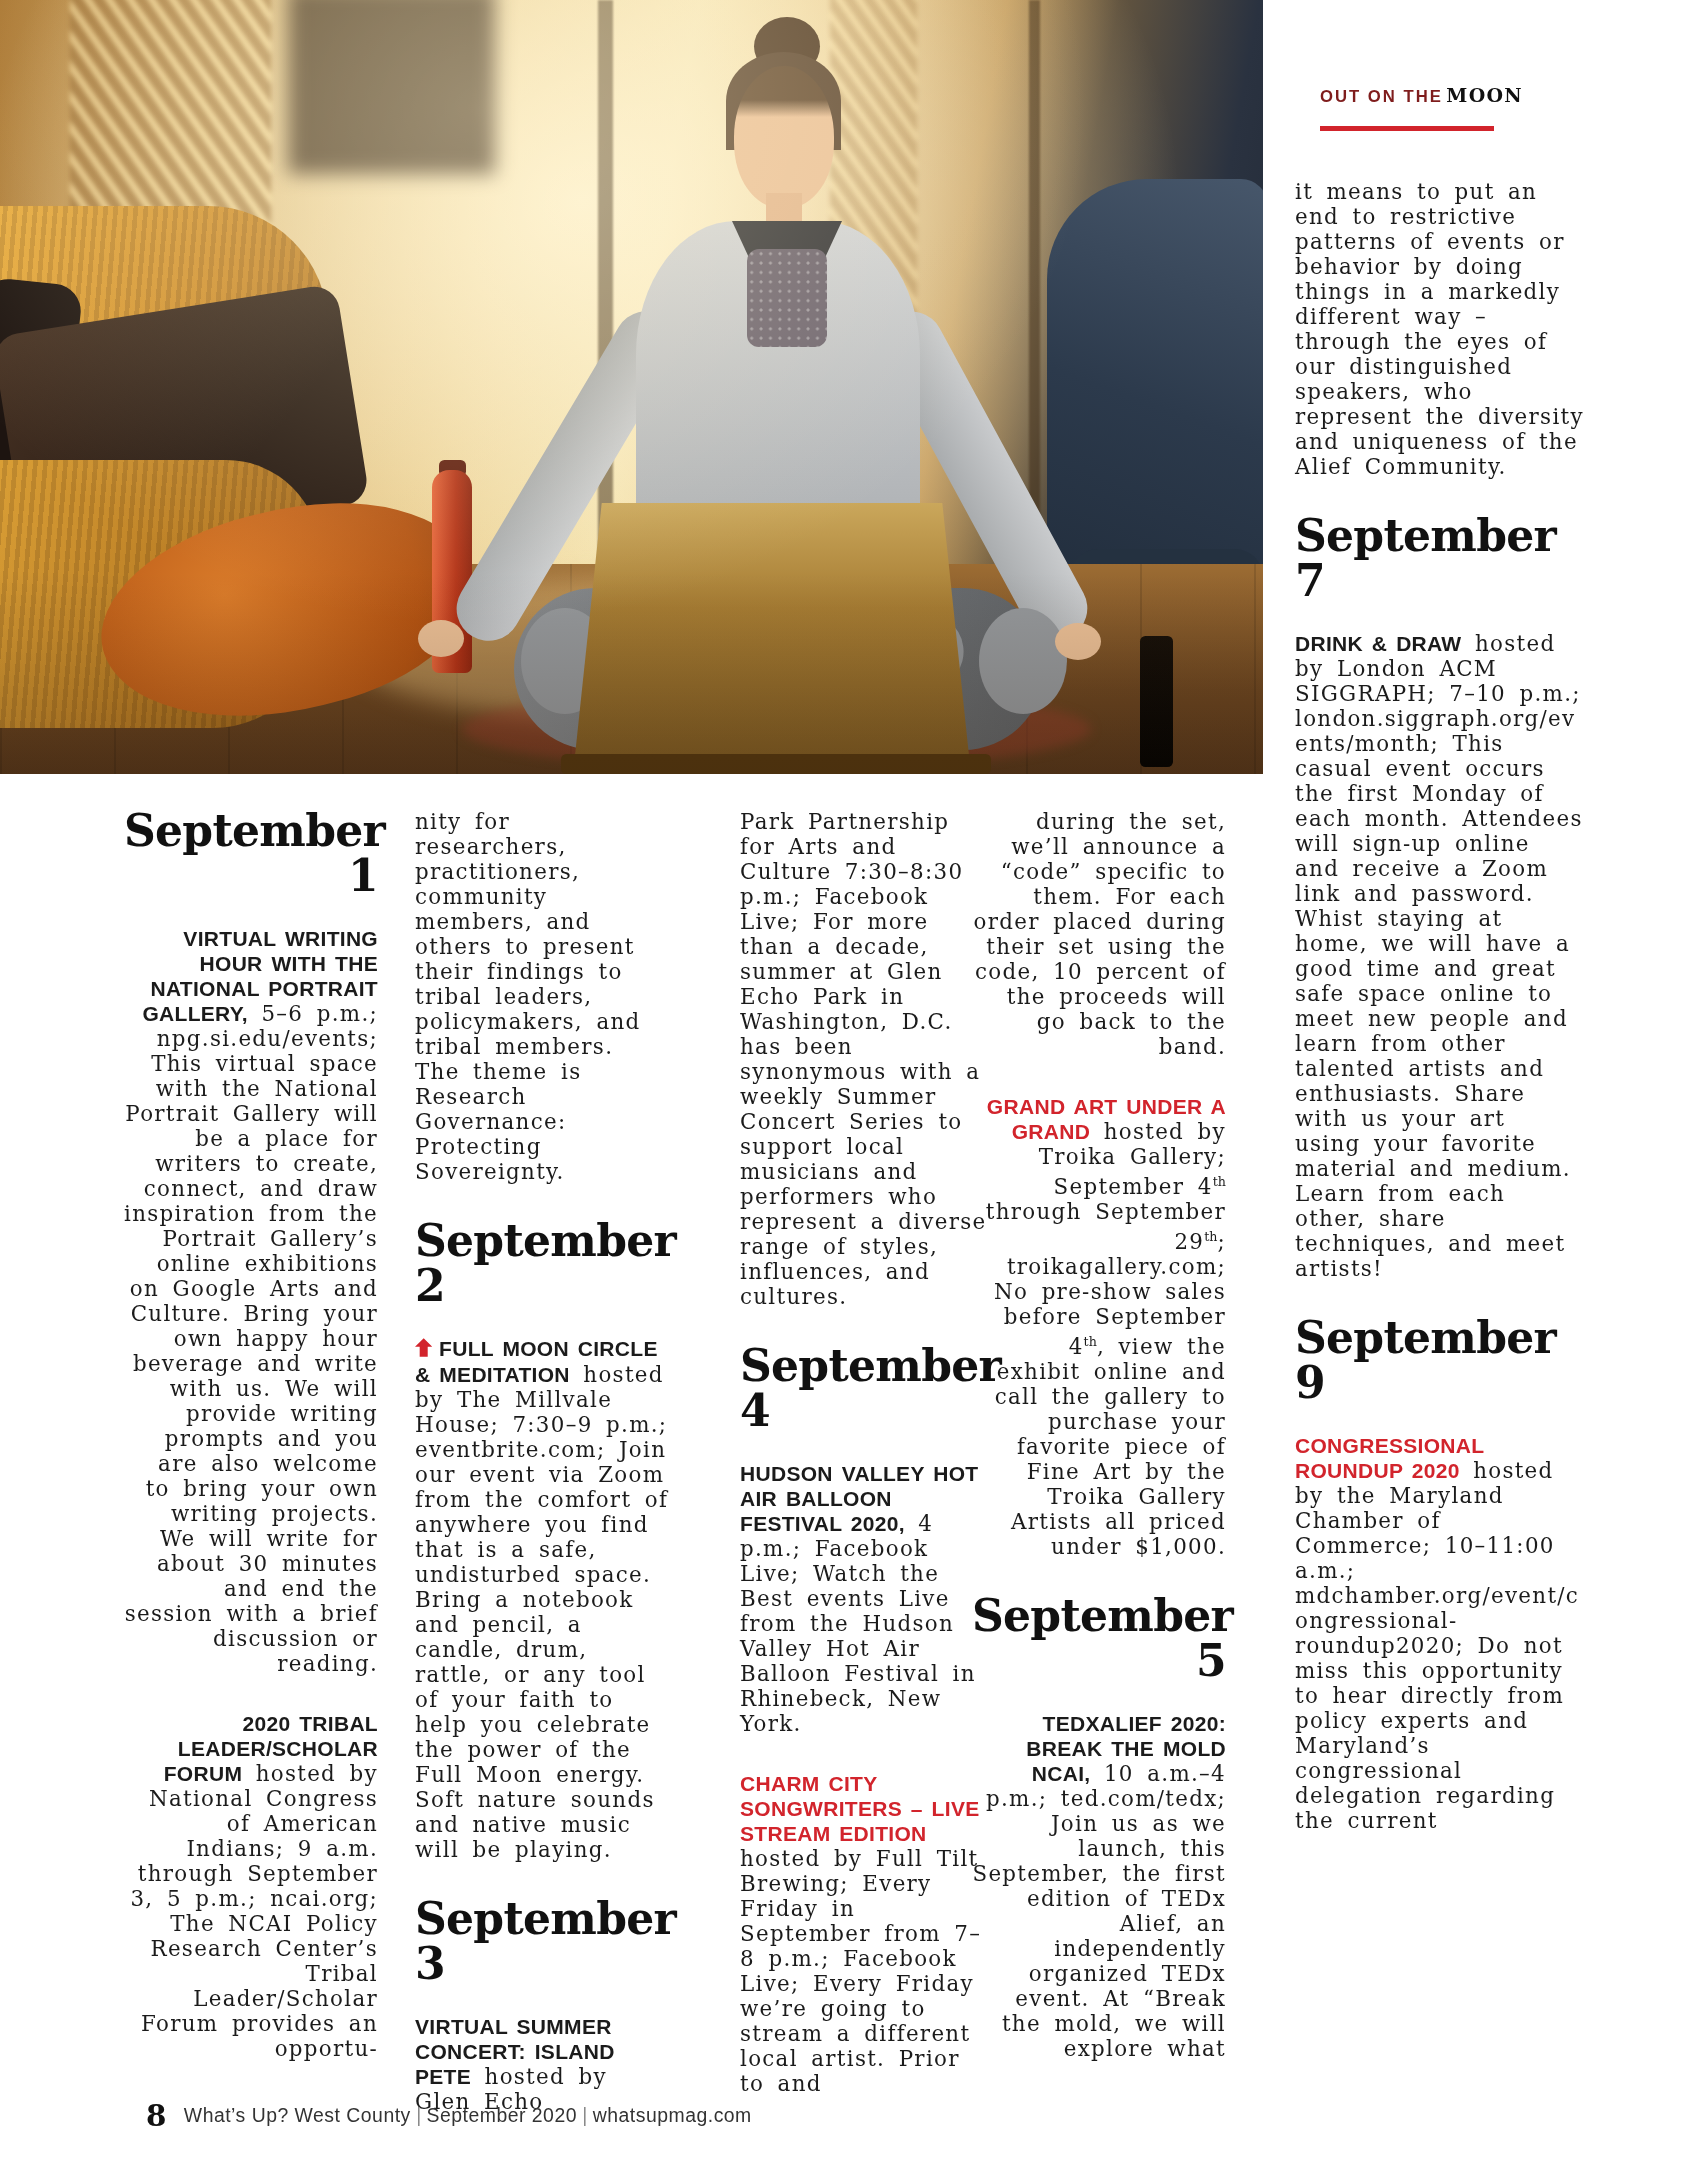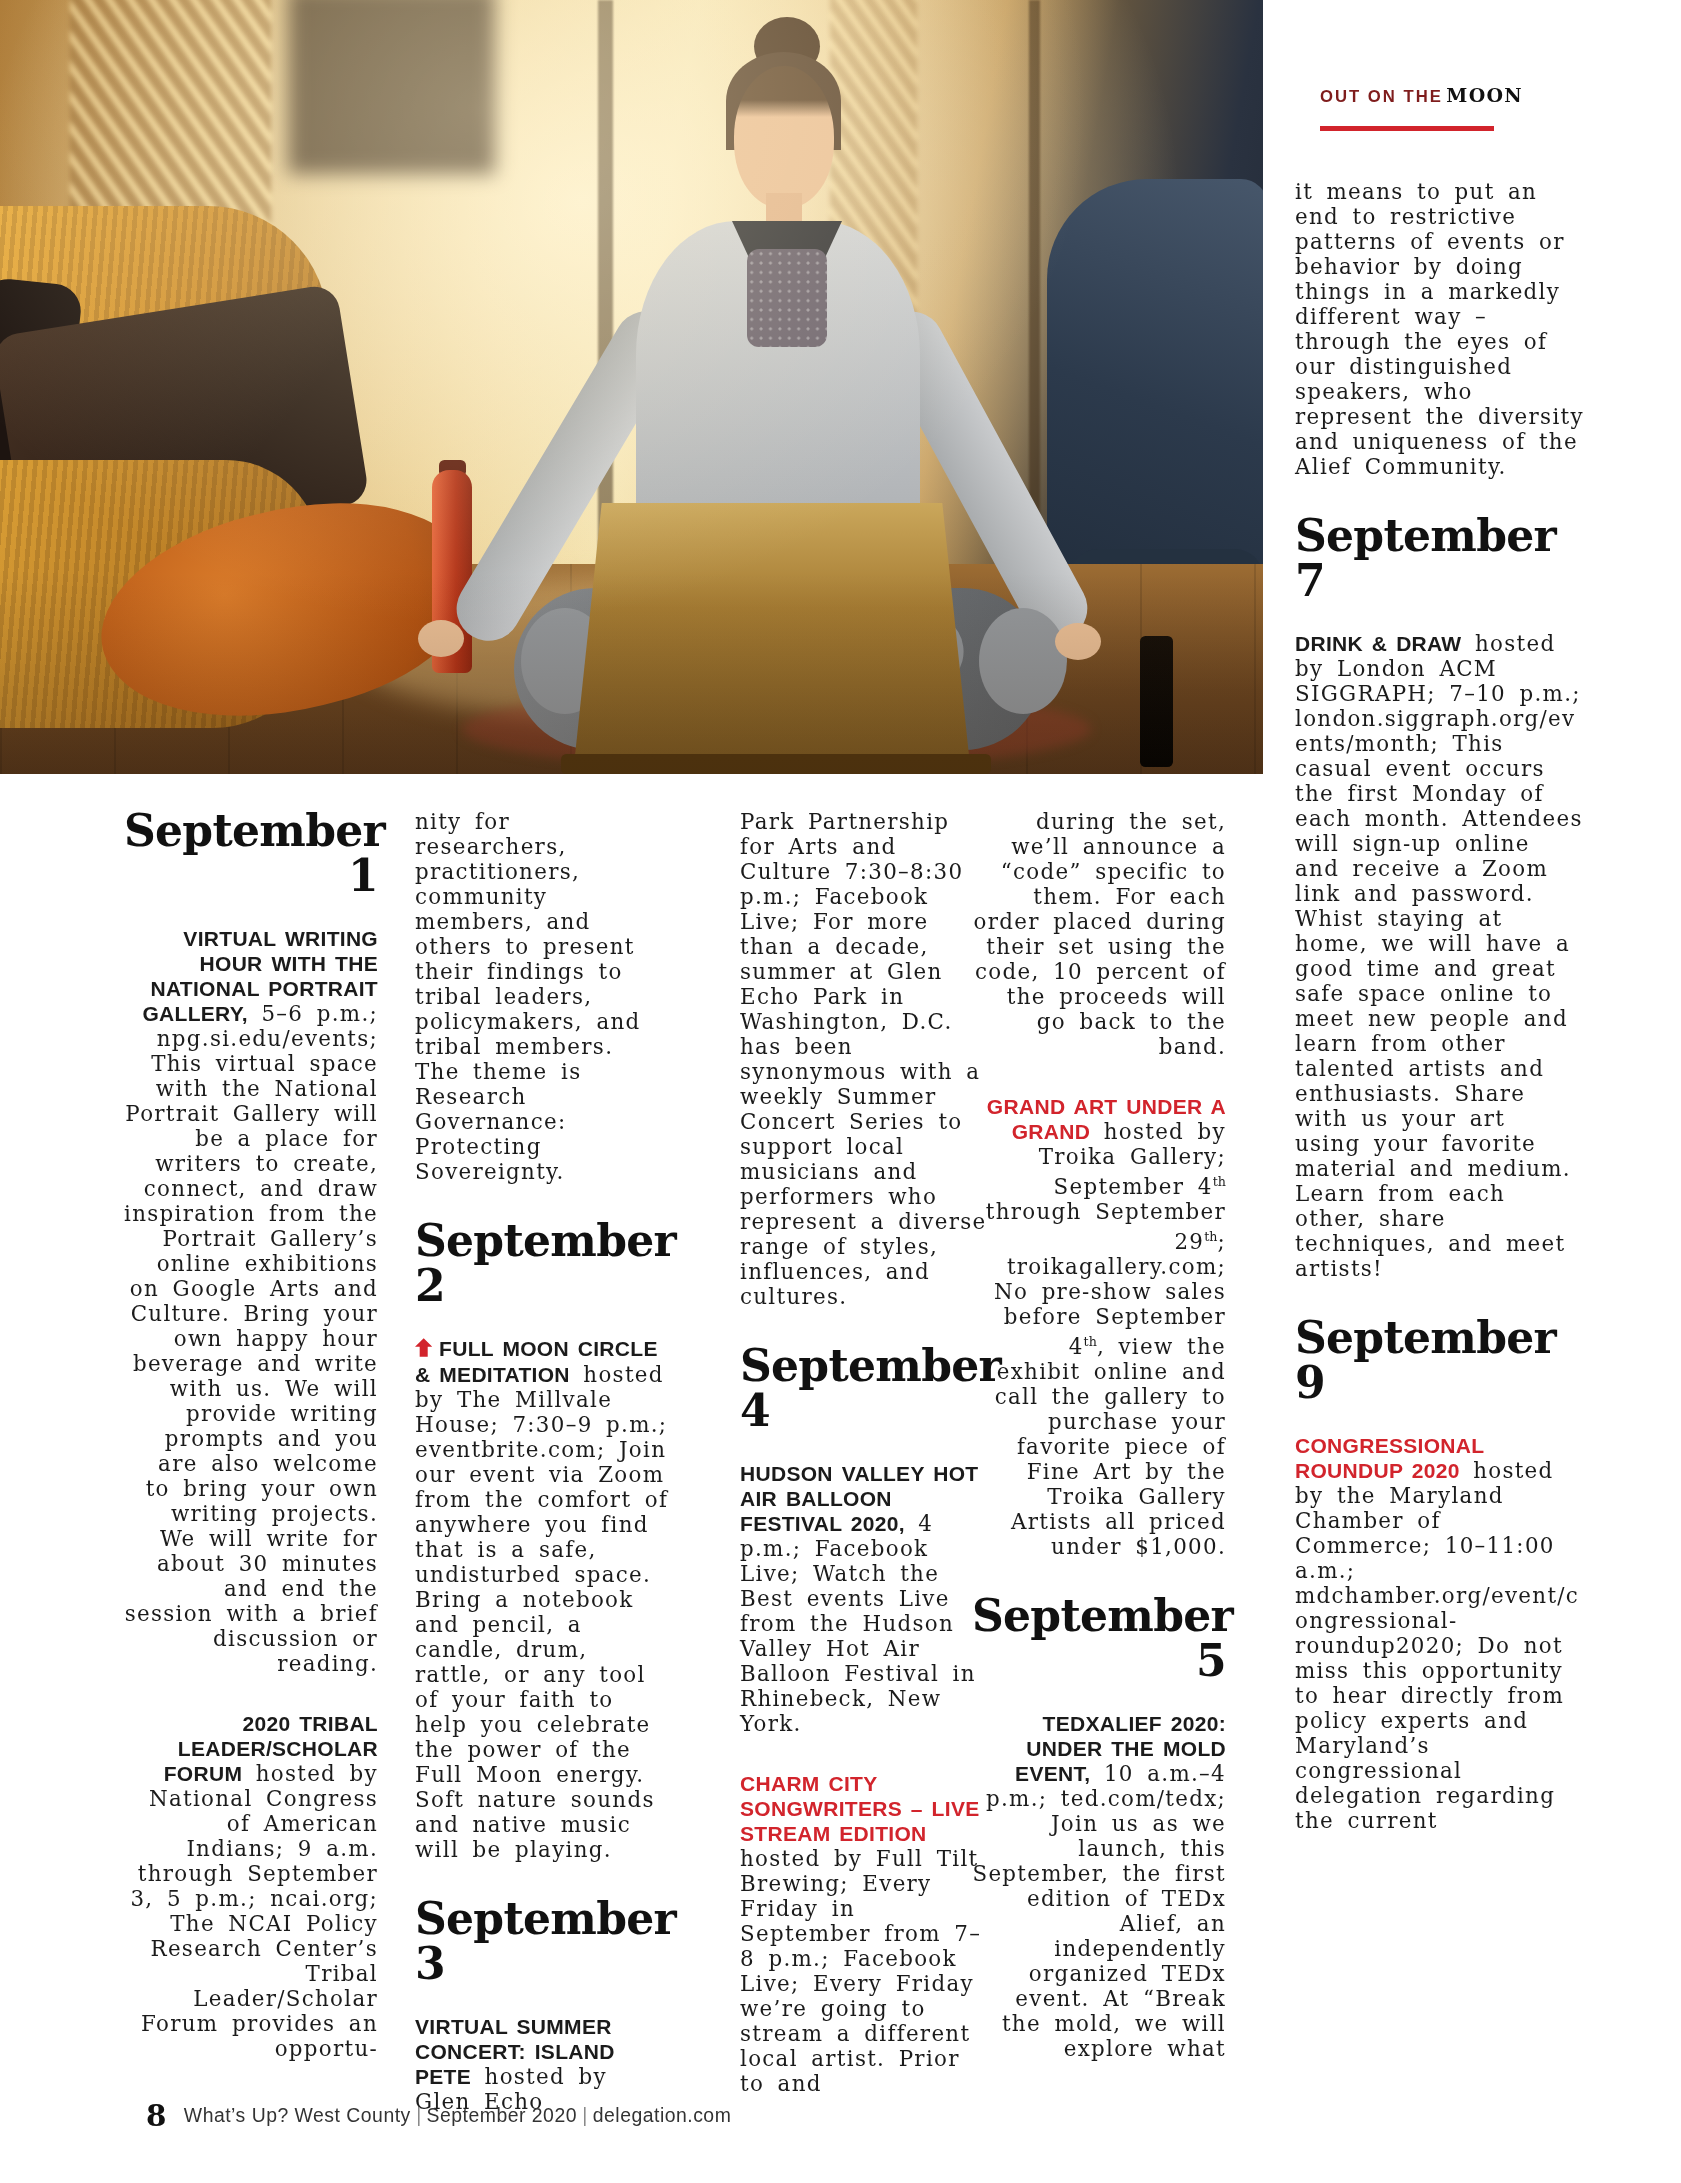--- a/index.html
+++ b/index.html
@@ -163,27 +163,27 @@
 <div class="col col-2">
     <p class="para"><span class="run-n">Park Partnership for Arts and Culture 7:30–8:30 p.m.; Facebook Live; For more than a decade, summer at Glen Echo Park in Washington, D.C. has been synonymous with a weekly Summer Concert Series to support local musicians and performers who represent a diverse range of styles, influences, and cultures.</span></p>
     <div class="h-date">September 4</div>
     <p class="para"><span class="run-b">HUDSON VALLEY HOT AIR BALLOON FESTIVAL 2020,</span><span class="run-n"> 4 p.m.; Facebook Live; Watch the Best events Live from the Hudson Valley Hot Air Balloon Festival in Rhinebeck, New York.</span></p>
     <p class="para"><span class="run-r">CHARM CITY SONGWRITERS – LIVE STREAM EDITION</span><span class="run-n"> hosted by Full Tilt Brewing; Every Friday in September from 7–8 p.m.; Facebook Live; Every Friday we’re going to stream a different local artist. Prior to and</span></p>
   </div>
 <div class="col col-3">
     <p class="para"><span class="run-n">during the set, we’ll announce a “code” specific to them. For each order placed during their set using the code, 10 percent of the proceeds will go back to the band.</span></p>
     <p class="para"><span class="run-r">GRAND ART UNDER A GRAND</span><span class="run-n"> hosted by Troika Gallery; September 4</span><span class="sup">th</span><span class="run-n"> through September 29</span><span class="sup">th</span><span class="run-n">; troikagallery.com; No pre-show sales before September 4</span><span class="sup">th</span><span class="run-n">, view the exhibit online and call the gallery to purchase your favorite piece of Fine Art by the Troika Gallery Artists all priced under $1,000.</span></p>
     <div class="h-date">September 5</div>
-    <p class="para"><span class="run-b">TEDXALIEF 2020: UNDER THE MOLD EVENT,</span><span class="run-n"> 10 a.m.–4 p.m.; ted.com/tedx; Join us as we launch, this September, the first edition of TEDx Alief, an independently organized TEDx event. At “Break the mold, we will explore what</span></p>
+    <p class="para"><span class="run-b">TEDXALIEF 2020: BREAK THE MOLD NCAI,</span><span class="run-n"> 10 a.m.–4 p.m.; ted.com/tedx; Join us as we launch, this September, the first edition of TEDx Alief, an independently organized TEDx event. At “Break the mold, we will explore what</span></p>
   </div>
 <div class="rail">
     <p class="para"><span class="run-n">it means to put an end to restrictive patterns of events or behavior by doing things in a markedly different way – through the eyes of our distinguished speakers, who represent the diversity and uniqueness of the Alief Community.</span></p>
     <div class="h-date">September 7</div>
     <p class="para"><span class="run-b">DRINK &amp; DRAW</span><span class="run-n"> hosted by London ACM SIGGRAPH; 7–10 p.m.; london.siggraph.org/events/month; This casual event occurs the first Monday of each month. Attendees will sign-up online and receive a Zoom link and password. Whist staying at home, we will have a good time and great safe space online to meet new people and learn from other talented artists and enthusiasts. Share with us your art using your favorite material and medium. Learn from each other, share techniques, and meet artists!</span></p>
     <div class="h-date">September 9</div>
     <p class="para"><span class="run-r">CONGRESSIONAL ROUNDUP 2020</span><span class="run-n"> hosted by the Maryland Chamber of Commerce; 10–11:00 a.m.; mdchamber.org/event/congressional-roundup2020; Do not miss this opportunity to hear directly from policy experts and Maryland’s congressional delegation regarding the current</span></p>
   </div>
 
 <div class="footer">
   <span class="footer-num">8</span>
-  <span><span class="fitem">What’s Up? West County</span><span class="fsep">|</span><span class="fitem">September 2020</span><span class="fsep">|</span><span class="fitem">delegation.com</span></span>
+  <span><span class="fitem">What’s Up? West County</span><span class="fsep">|</span><span class="fitem">September 2020</span><span class="fsep">|</span><span class="fitem">whatsupmag.com</span></span>
 </div>
 
 
 </body></html>

